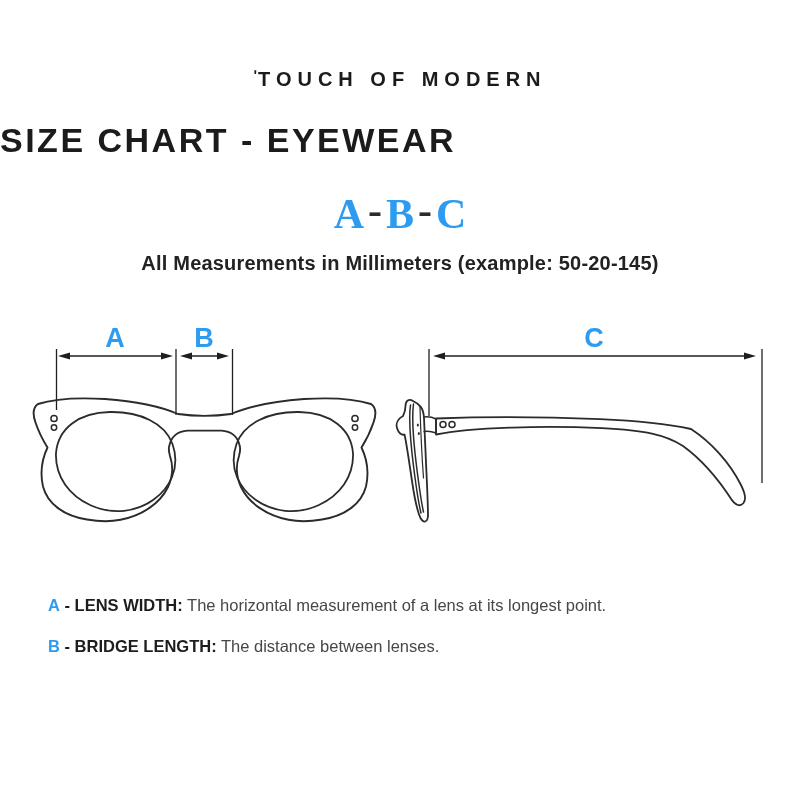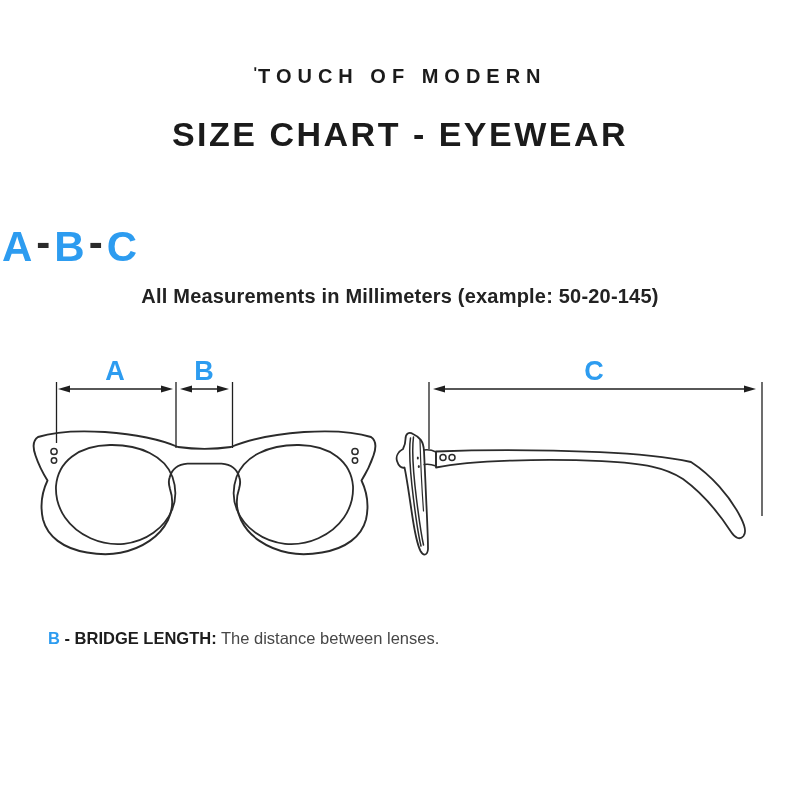--- a/index.html
+++ b/index.html
@@ -1,26 +1,26 @@
 <!DOCTYPE html>
 <html><head>
 <meta charset="utf-8">
 <style>
   html,body{margin:0;padding:0;background:#ffffff;}
   body{width:800px;height:800px;font-family:"Liberation Sans",sans-serif;color:#1b1b1b;overflow:hidden;}
   .page{width:800px;height:800px;background:#fff;box-sizing:border-box;padding-top:62px;}
 
   .logo{ text-align:center; font-weight:700; font-size:20px; letter-spacing:6px;
-         color:#1b1b1b; line-height:28px; white-space:nowrap;}
+         color:#1b1b1b; line-height:34px; white-space:nowrap;}
   .logo .mark{font-size:15px; letter-spacing:0; vertical-align:top; position:relative; top:-3px; margin-right:1px;}
 
-  .title{ text-align:center; font-weight:700; font-size:34px; letter-spacing:2.5px;
+  .title{ text-align:left; font-weight:700; font-size:34px; letter-spacing:2.5px;
           color:#1b1b1b; margin:24px 0 8px 0; line-height:40px;}
 
-  .abc{ margin-top:70px; font-size:42px; font-weight:700; line-height:46px;}
+  .abc{ text-align:center; margin-top:31px; font-size:42px; font-weight:700; line-height:46px;font-family:Liberation Serif, serif;}
   .abc .letter{ color:#2D9CF0; margin:0 2px;}
   .abc .dash{ color:#2b2b2b; margin:0 2px; position:relative; top:-4px;}
 
   .units{ text-align:center; margin:14px 0 0 0; font-size:20px; font-weight:700;
           letter-spacing:.2px; color:#222; line-height:24px;}
 
   .diagram{ margin-top:28px; width:800px; height:270px;}
   .diagram svg{display:block;}
   .mlabel{ font-family:"Liberation Sans",sans-serif; font-size:27px; font-weight:700; fill:#2D9CF0;}
 
@@ -154,19 +154,24 @@
           C 665,131.5 645,127.5 602,125.2
           C 548,122.5 472,124 436,131.5 Z"></path>
         <circle cx="443" cy="121.5" r="3" stroke-width="1.5"></circle>
         <circle cx="452" cy="121.5" r="3" stroke-width="1.5"></circle>
       </g>
     </svg>
   </div>
 
   <div class="defs">
     <p>
+      <span class="letter">A</span>
+      <span class="dlabel">- LENS WIDTH:</span>
+      <span class="dtext">The horizontal measurement of a lens at its longest point.</span>
+    </p>
+    <p>
       <span class="letter">B</span>
       <span class="dlabel">- BRIDGE LENGTH:</span>
       <span class="dtext">The distance between lenses.</span>
     </p>
   </div>
 
 </div>
 
 </body></html>

